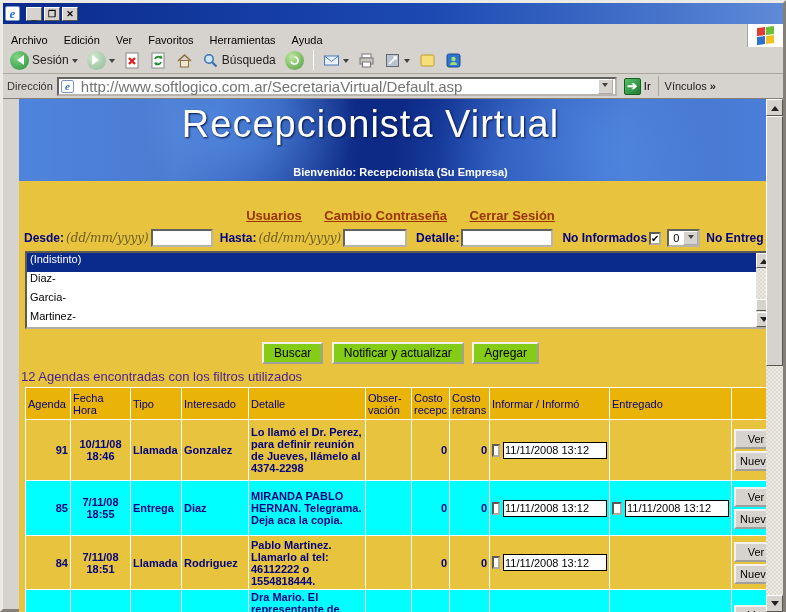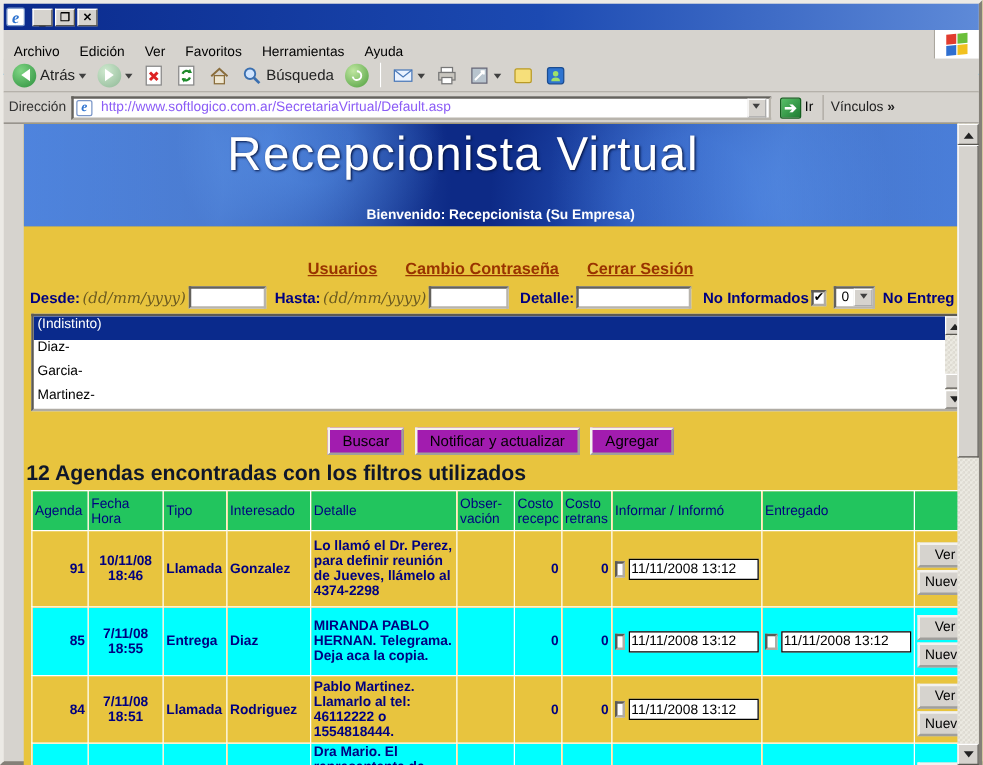--- a/index.html
+++ b/index.html
@@ -30,21 +30,21 @@
   .winbtn {
     width: 16px; height: 14px; margin-left: 2px;
     background: #d6d3ce; border: 1px solid;
     border-color: #fff #585650 #585650 #fff;
     font: bold 9px/12px "Liberation Sans", sans-serif; color: #000; text-align: center;
   }
   
   .menubar {
     position: absolute; top: 21px; left: 0; right: 0; height: 36px;
     background: #d6d3ce; display: flex; align-items: center;
-    border-bottom: 1px solid #0ea5e9;
+    border-bottom: 5px solid #0ea5e9;
   }
   .mi { font-size: 11px; padding: 4px 8px; color: #000; }
   .winlogo {
     position: absolute; right: 0; top: 0; width: 36px; height: 23px;
     background: #fff; border-left: 1px solid #aaa69e;
     display: flex; align-items: center; justify-content: center;
   }
   .winlogo .flag { display: grid; grid-template-columns: 8px 8px; grid-template-rows: 8px 8px; gap: 1px; transform: skewY(-6deg); }
   .winlogo .flag i:nth-child(1){background:#e13c2f}.winlogo .flag i:nth-child(2){background:#6bbf3a}
   .winlogo .flag i:nth-child(3){background:#2f6fd0}.winlogo .flag i:nth-child(4){background:#f2c11e}
@@ -69,21 +69,21 @@
   .addressbar {
     position: absolute; top: 71px; left: 0; right: 0; height: 25px;
     background: #d6d3ce; display: flex; align-items: center; gap: 4px;
     padding: 0 4px; border-bottom: 1px solid #848078;
   }
   .addr-label { font-size: 11px; color: #333; }
   .addr-field {
     flex: 0 0 auto; width: 560px; height: 19px; background: #fff;
     border: 2px inset #b8b4ac; display: flex; align-items: center; padding: 0 2px; gap: 3px;
   }
-  .addr-field .url { font-size: 11px; color: #8b5cf6; flex: 1; white-space: nowrap; overflow: hidden; }
+  .addr-field .url { font-size: 15px; color: #737373; flex: 1; white-space: nowrap; overflow: hidden; }
   .addr-drop { width: 15px; height: 15px; background:#d6d3ce; border:1px outset #fff; display:flex;align-items:center;justify-content:center; }
   .go-btn { display:flex; align-items:center; gap:3px; font-size:11px; padding:1px 3px; }
   .go-ico { width: 17px; height: 17px; background: linear-gradient(135deg,#58c068,#1e7c32); border:1px solid #14601f; border-radius:2px; color:#fff; font:bold 12px/15px "Liberation Sans",sans-serif; text-align:center; }
   .links-lbl { font-size: 11px; color: #222; display:flex; align-items:center; gap:3px; padding-left:6px; border-left:1px solid #aaa69e; height:20px; }
   .chev { font-weight: bold; font-size: 11px; }
 
   
   .page {
     position: absolute; top: 96px; left: 16px; width: 763px; height: 513px;
     background: #e8c43e; overflow: hidden;
@@ -138,29 +138,29 @@
   .lrow { font-size: 11px; height: 19px; line-height: 13px; padding-left: 3px; color: #000; }
   .lrow.selected { background: #0a2a8c; color: #fff; }
   .lb-scroll { position: absolute; top: 0; right: 0; bottom: 0; width: 16px;
       background-image: linear-gradient(45deg,#dcd9d0 25%,transparent 25%,transparent 75%,#dcd9d0 75%),linear-gradient(45deg,#dcd9d0 25%,transparent 25%,transparent 75%,#dcd9d0 75%);
       background-size: 4px 4px; background-position: 0 0, 2px 2px; background-color:#eceae2; }
   .lb-scroll .sbtn { width: 16px; height: 15px; }
 
   
   .btn-row { text-align: center; margin-top: 13px; }
   .pbtn {
-    background: #a21caf; border: 2px outset #f4f2ee; font-size: 12px; color: #000;
+    background: #84cc16; border: 2px outset #f4f2ee; font-size: 12px; color: #000;
     padding: 2px 10px; margin: 0 2px; font-family: "Liberation Sans", sans-serif;
   }
-  .heading { font-size: 17px; font-weight: bold; color: #0f172a; margin: 5px 0 3px 2px; }
+  .heading { font-size: 13px; font-weight: normal; color: #4c1d95; margin: 5px 0 3px 2px; }
 
   
   table.results { border-collapse: collapse; margin-left: 6px; table-layout: fixed; width: 750px; }
   table.results td { border: 1px solid #fff; font-size: 11px; color: #000080; vertical-align: middle; padding: 1px 2px; overflow: hidden; }
-  tr.hdr td { font-weight: normal; height: 32px; background: #22c55e; white-space: pre-line; line-height: 12px; }
+  tr.hdr td { font-weight: normal; height: 32px; background: #eab308; white-space: pre-line; line-height: 12px; }
   tr.data td { font-weight: bold; line-height: 12px; }
   tr.gold td { background: #e8c43e; }
   tr.cyan td { background: #00ffff; }
   td.num { text-align: right; padding-right: 4px; }
   td.ctr { text-align: center; white-space: pre-line; }
   .dtcell { display: flex; align-items: center; gap: 3px; }
   .dtinput { width: 104px; height: 17px; background:#fff; border: 1px solid #000; font-size: 11px; padding: 0 1px; color:#000; }
   .vbtn { display: block; min-width: 44px; height: 20px; background:#d6d3ce; border:2px outset #f4f2ee; font-size: 11px; color:#000; margin: 2px auto; font-family:"Liberation Sans",sans-serif; }
   td.btncol { text-align: center; }
 </style>
@@ -191,21 +191,21 @@
           <i></i>
         </span>
       </span>
   </div>
 
   <div class="toolbar">
     <span class="tbtn">
       <span class="circle green">
           <span class="arrow-l"></span>
         </span>
-      <span>Atrás</span>
+      <span>Sesión</span>
       <span class="dd"></span>
     </span>
     <span class="tbtn">
       <span class="circle pale">
           <span class="arrow-r"></span>
         </span>
       <span class="dd"></span>
     </span>
     <span class="tbtn">
       <svg class="ticon" viewBox="0 0 17 17">

